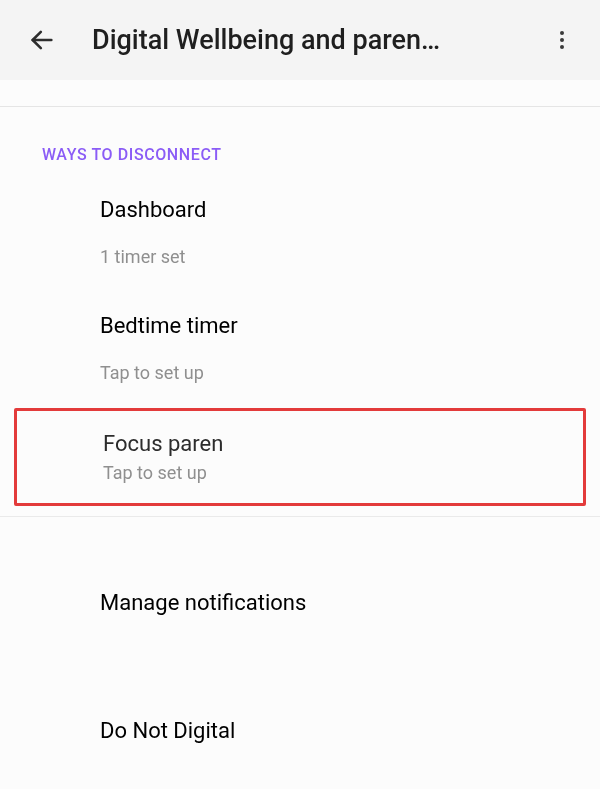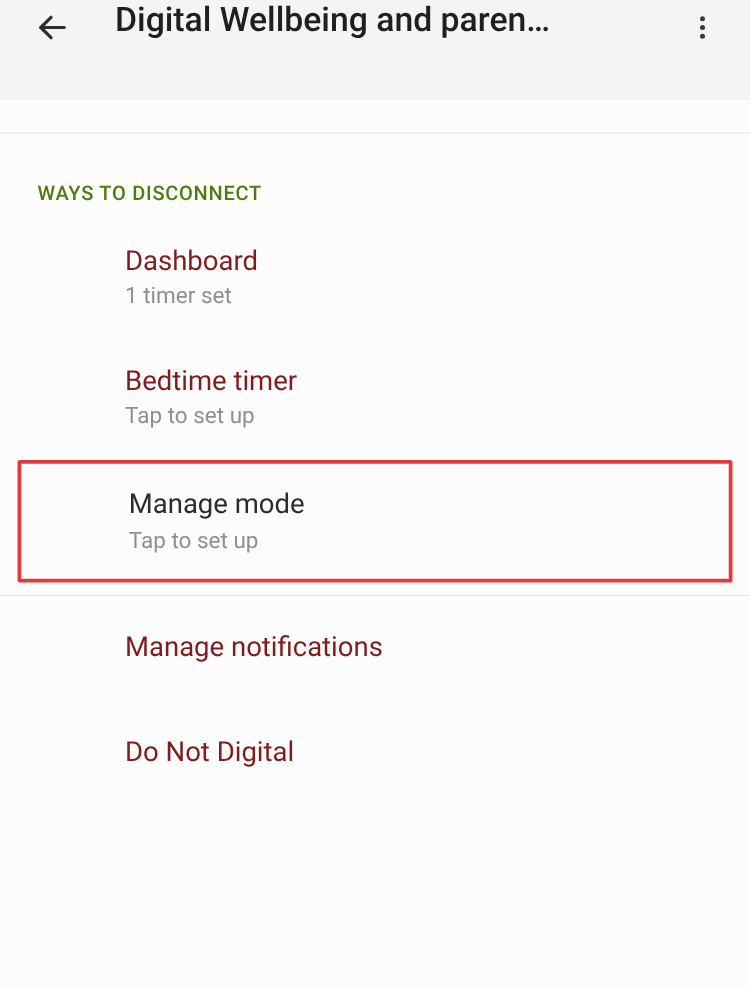--- a/index.html
+++ b/index.html
@@ -10,21 +10,21 @@
     body {
       width: 600px;
       height: 789px;
       font-family: Roboto, -apple-system, BlinkMacSystemFont, "Segoe UI", Helvetica, Arial, sans-serif;
       background: #fcfcfc;
       color: #202124;
       overflow: hidden;
     }
     .header {
       display: flex;
-      align-items: flex-start;
+      align-items: center;
       height: 80px;
       padding: 0 16px 0 20px;
       background: #f4f4f4;
     }
     .back-btn {
       width: 44px;
       height: 44px;
       display: flex;
       align-items: center;
       justify-content: center;
@@ -53,40 +53,41 @@
     }
     .sep {
       height: 1px;
       background: #e5e5e5;
       margin: 12px 0 0 0;
     }
     .section-header {
       font-size: 16px;
       font-weight: 500;
       letter-spacing: 0.6px;
-      color: #4d7c0f;
-      padding: 38px 30px 10px 30px;
+      color: #8b5cf6;
+      padding: 38px 30px 10px 42px;
     }
     .item {
       padding: 21px 30px 21px 100px;
       cursor: pointer;
     }
     .item .primary {
       font-size: 22px;
-      color: #7f1d1d;
+      color: #000000;
       line-height: 1.35;
     }
     .item .secondary {
       font-size: 18px;
       color: #8f8f8f;
       line-height: 1.35;
-      margin-top: 0;
+      margin-top: 20px;
     }
     .item.no-sub .primary {
       padding: 6px 0;
+      margin-top: 44px;
     }
     .highlight {
       border: 3px solid #e33b3b;
       border-radius: 2px;
       margin: 2px 14px 2px 14px;
       padding: 18px 16px 18px 86px;
     }
     .highlight .primary {
       font-size: 22px;
       color: #2c2c2c;
@@ -134,21 +135,21 @@
     <div class="primary">Dashboard</div>
     <div class="secondary">1 timer set</div>
   </div>
 
   <div class="item">
     <div class="primary">Bedtime timer</div>
     <div class="secondary">Tap to set up</div>
   </div>
 
   <div class="highlight">
-    <div class="primary">Manage mode</div>
+    <div class="primary">Focus paren</div>
     <div class="secondary">Tap to set up</div>
   </div>
 
   <div class="thin-sep"></div>
 
 
   <div class="item no-sub">
     <div class="primary">Manage notifications</div>
   </div>
 

